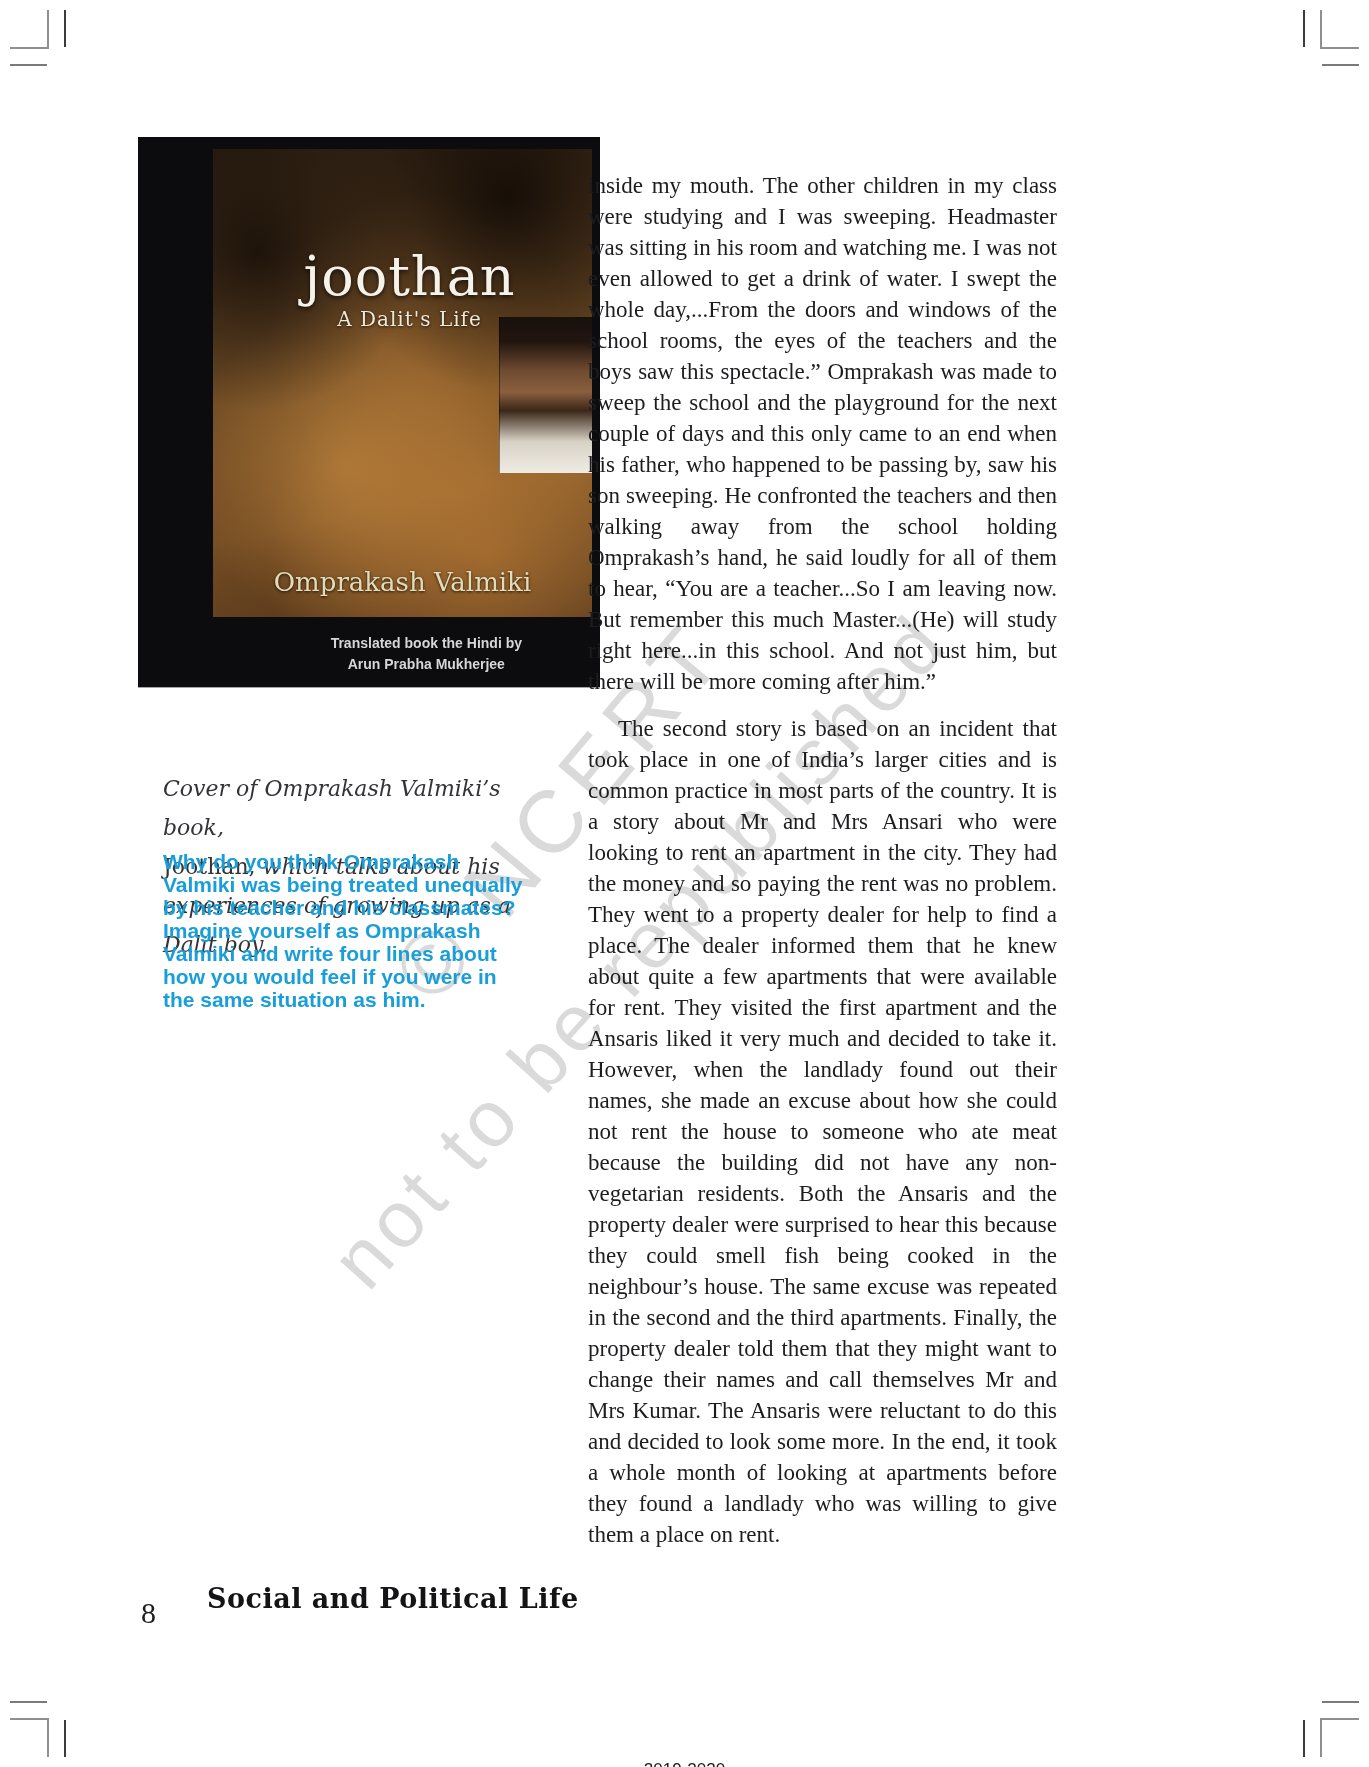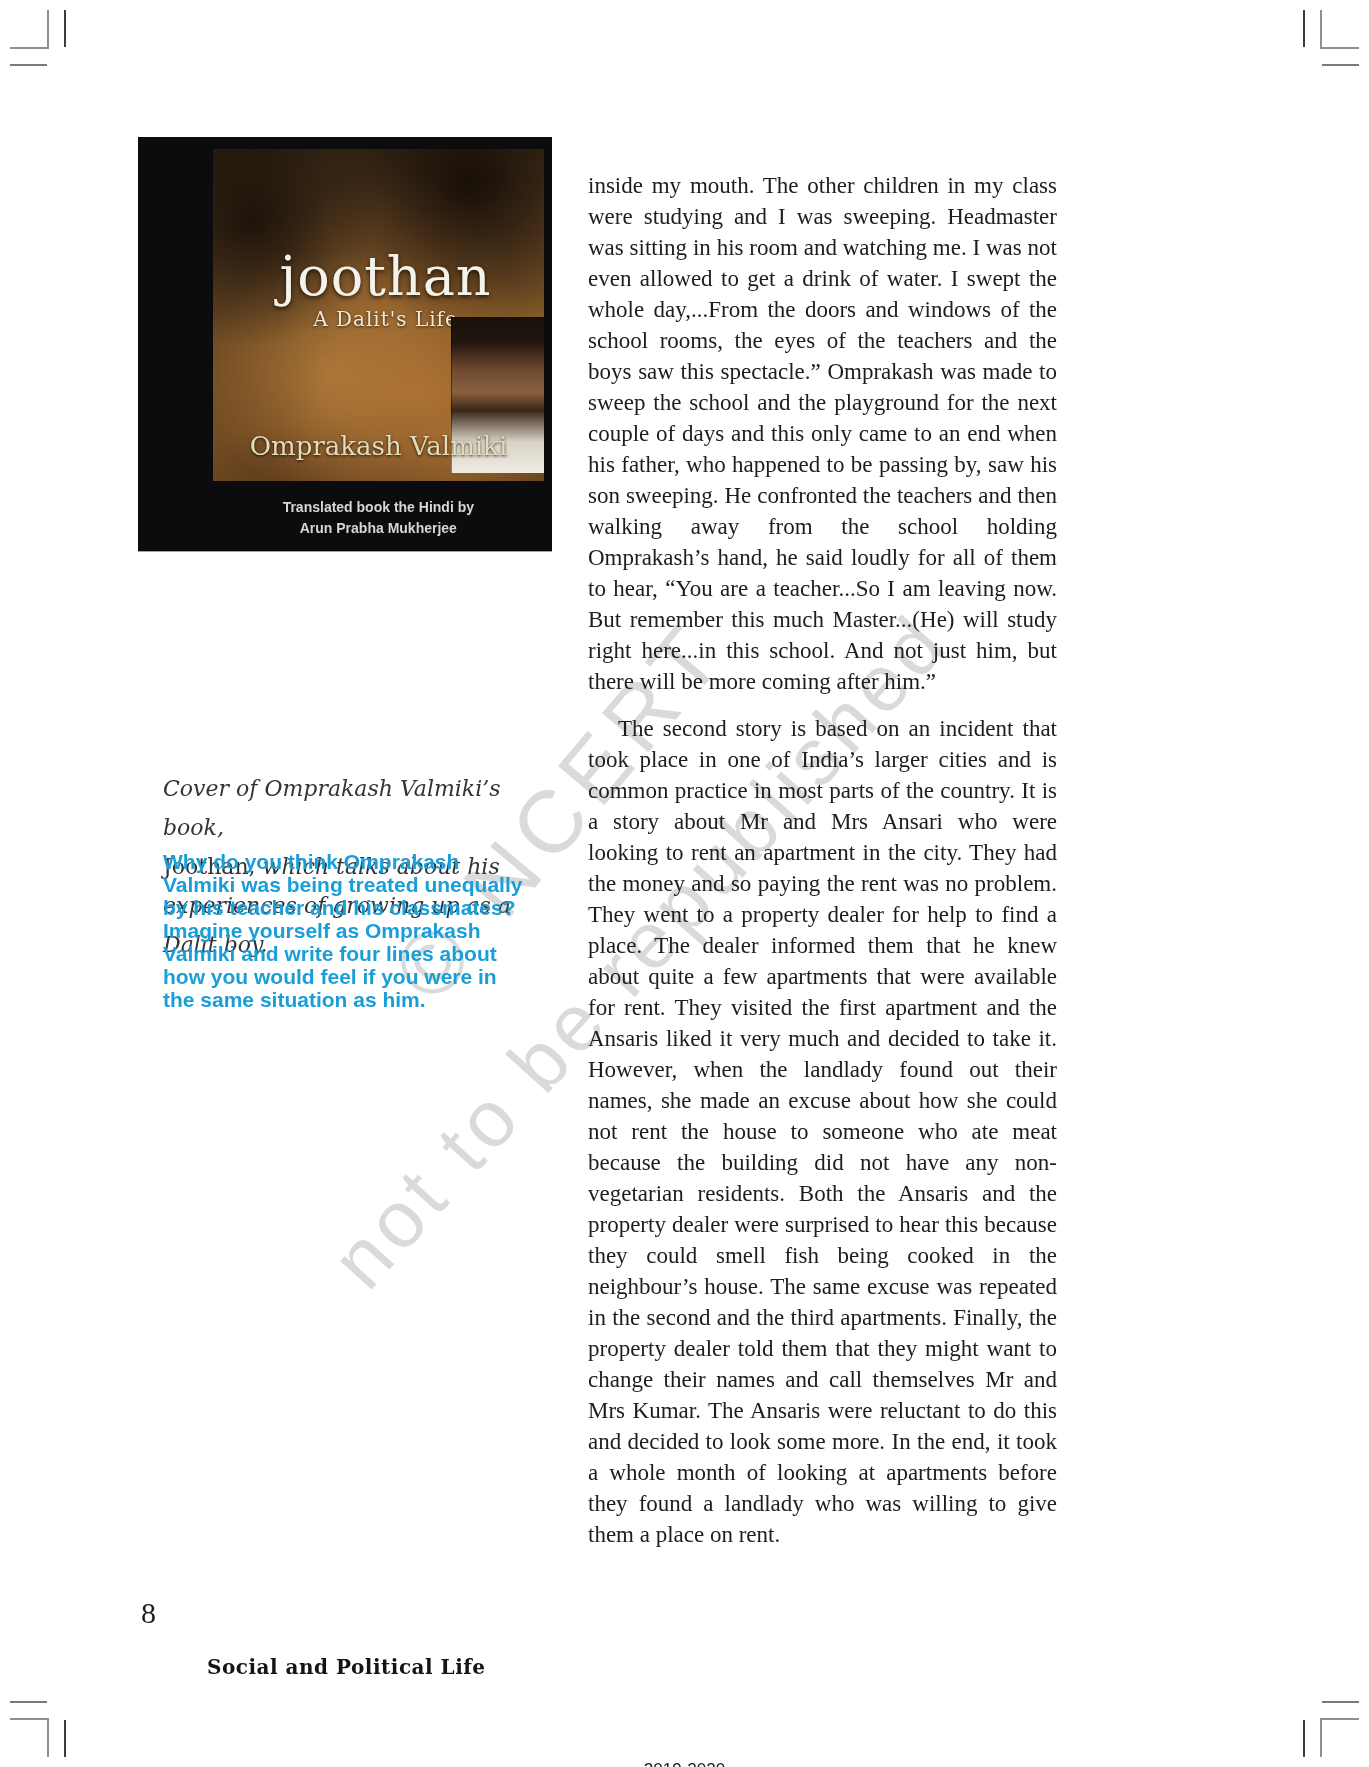--- a/index.html
+++ b/index.html
@@ -24,22 +24,22 @@
 
   
   .wm{position:absolute;z-index:0;color:#dadada;font-family:"Liberation Sans",sans-serif;
       font-size:88px;letter-spacing:10px;white-space:nowrap;user-select:none;}
   .wm-1{left:260px;top:760px;width:600px;text-align:center;transform:rotate(-50deg);}
   .wm-2{left:190px;top:905px;width:900px;text-align:center;transform:rotate(-48deg);font-size:80px;letter-spacing:6px;}
 
   .layer{position:absolute;inset:0;z-index:1;}
 
   
-  .cover{position:absolute;left:138px;top:137px;width:414px;height:414px;background:#0c0c0e;
-         box-shadow:0 1px 0 rgba(0,0,0,.35);}
+  .cover{position:absolute;left:138px;top:137px;width:414px;height:550px;background:#0c0c0e;
+         box-shadow:0 1px 0 rgba(0,0,0,.35);padding-left:48px;}
   .cover-photo{position:absolute;left:75px;top:12px;right:8px;bottom:70px;
     background:
       radial-gradient(circle at 78% 10%, rgba(18,11,6,.9) 0%, rgba(18,11,6,0) 38%),
       radial-gradient(circle at 12% 22%, rgba(15,9,5,.75) 0%, transparent 32%),
       radial-gradient(circle at 55% 42%, rgba(196,128,56,.35) 0%, transparent 45%),
       radial-gradient(circle at 35% 68%, rgba(216,152,72,.5) 0%, transparent 40%),
       radial-gradient(circle at 72% 86%, rgba(205,133,56,.55) 0%, transparent 45%),
       radial-gradient(circle at 18% 92%, rgba(88,54,24,.65) 0%, transparent 42%),
       linear-gradient(168deg,#2c1f12 0%,#5a3e21 30%,#7b5427 55%,#8a5e2c 72%,#4e341b 100%);}
   .cover-title-block{position:relative;margin-top:100px;text-align:center;padding-left:14px;}
@@ -73,22 +73,22 @@
   
   .body-col{position:absolute;left:588px;top:170px;width:469px;
     font-family:"Liberation Serif",serif;font-size:23px;line-height:31px;color:#1d1d20;
     text-align:justify;}
   .body-col p{margin:0;}
   .body-col p.p2{margin-top:16px;text-indent:30px;}
 
   
   .page-number{position:absolute;left:141px;top:1596px;font-family:"Liberation Serif",serif;
     font-size:30px;color:#1d1d20;}
-  .footer-title{position:absolute;left:207px;top:1655px;font-family:"DejaVu Serif",serif;
-    font-weight:bold;font-size:20px;color:#141416;letter-spacing:.5px;}
+  .footer-title{position:absolute;left:207px;top:1583px;font-family:"DejaVu Serif",serif;
+    font-weight:bold;font-size:27px;color:#141416;letter-spacing:.5px;}
   .footer-year{position:absolute;left:0;right:0;top:1760px;text-align:center;
     font-family:"Liberation Sans",sans-serif;font-size:17px;color:#202020;}
 </style>
 </head>
 <body>
 
 <div class="page">
 
   <div class="cm cm-br cm-tl-b"></div>
   <div class="cm cm-tl-v"></div>

